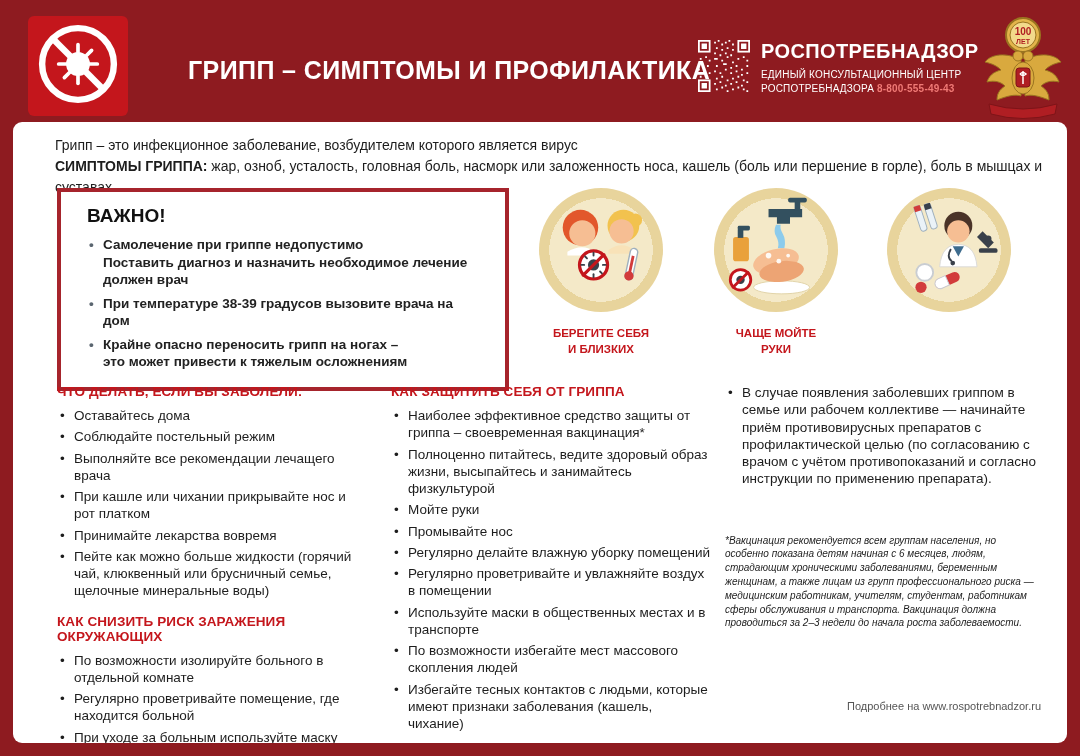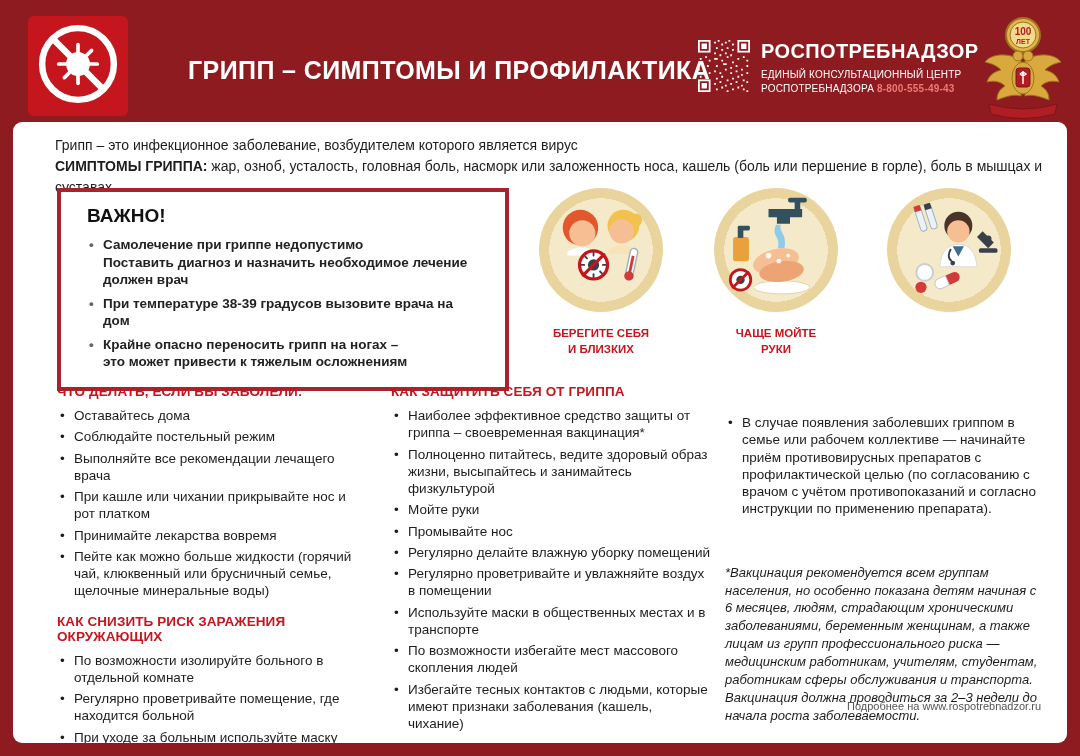--- a/index.html
+++ b/index.html
@@ -54,30 +54,30 @@
   }
   .tip-circle svg { width: 112px; height: 112px; }
   .tip-caption {
     margin-top: 13px; font-size: 11.5px; font-weight: bold; color: #C4161C;
     line-height: 1.4; white-space: pre-line;
   }
   
   .col { position: absolute; top: 262px; }
   .col-1 { left: 44px;  width: 302px; }
   .col-2 { left: 378px; width: 320px; }
-  .col-3 { left: 712px; width: 316px; margin-top: 30px; }
+  .col-3 { left: 712px; width: 316px; }
   .col-heading { font-size: 13.5px; font-weight: bold; color: #C4161C; margin-bottom: 8px; letter-spacing: .1px; }
   .col-heading.mt { margin-top: 14px; }
   .col ul { list-style: none; }
   .col li {
     position: relative; padding-left: 17px; font-size: 13.5px; line-height: 1.28;
     margin-bottom: 4px; color: #1d1d1d;
   }
   .col li::before { content: "•"; position: absolute; left: 3px; color: #1d1d1d; }
-  .footnote { margin-top: 46px; font-size: 13px; font-style: italic; line-height: 1.38; color: #1d1d1d; }
+  .footnote { margin-top: 46px; font-size: 10px; font-style: italic; line-height: 1.38; color: #1d1d1d; }
   .more-info { position: absolute; right: 26px; top: 578px; font-size: 11px; color: #555; }
 </style>
 </head>
 <body>
 
 <div class="poster">
 
   <div class="brand-square">
     <span>
       <svg width="92" height="92" viewBox="0 0 100 100">

